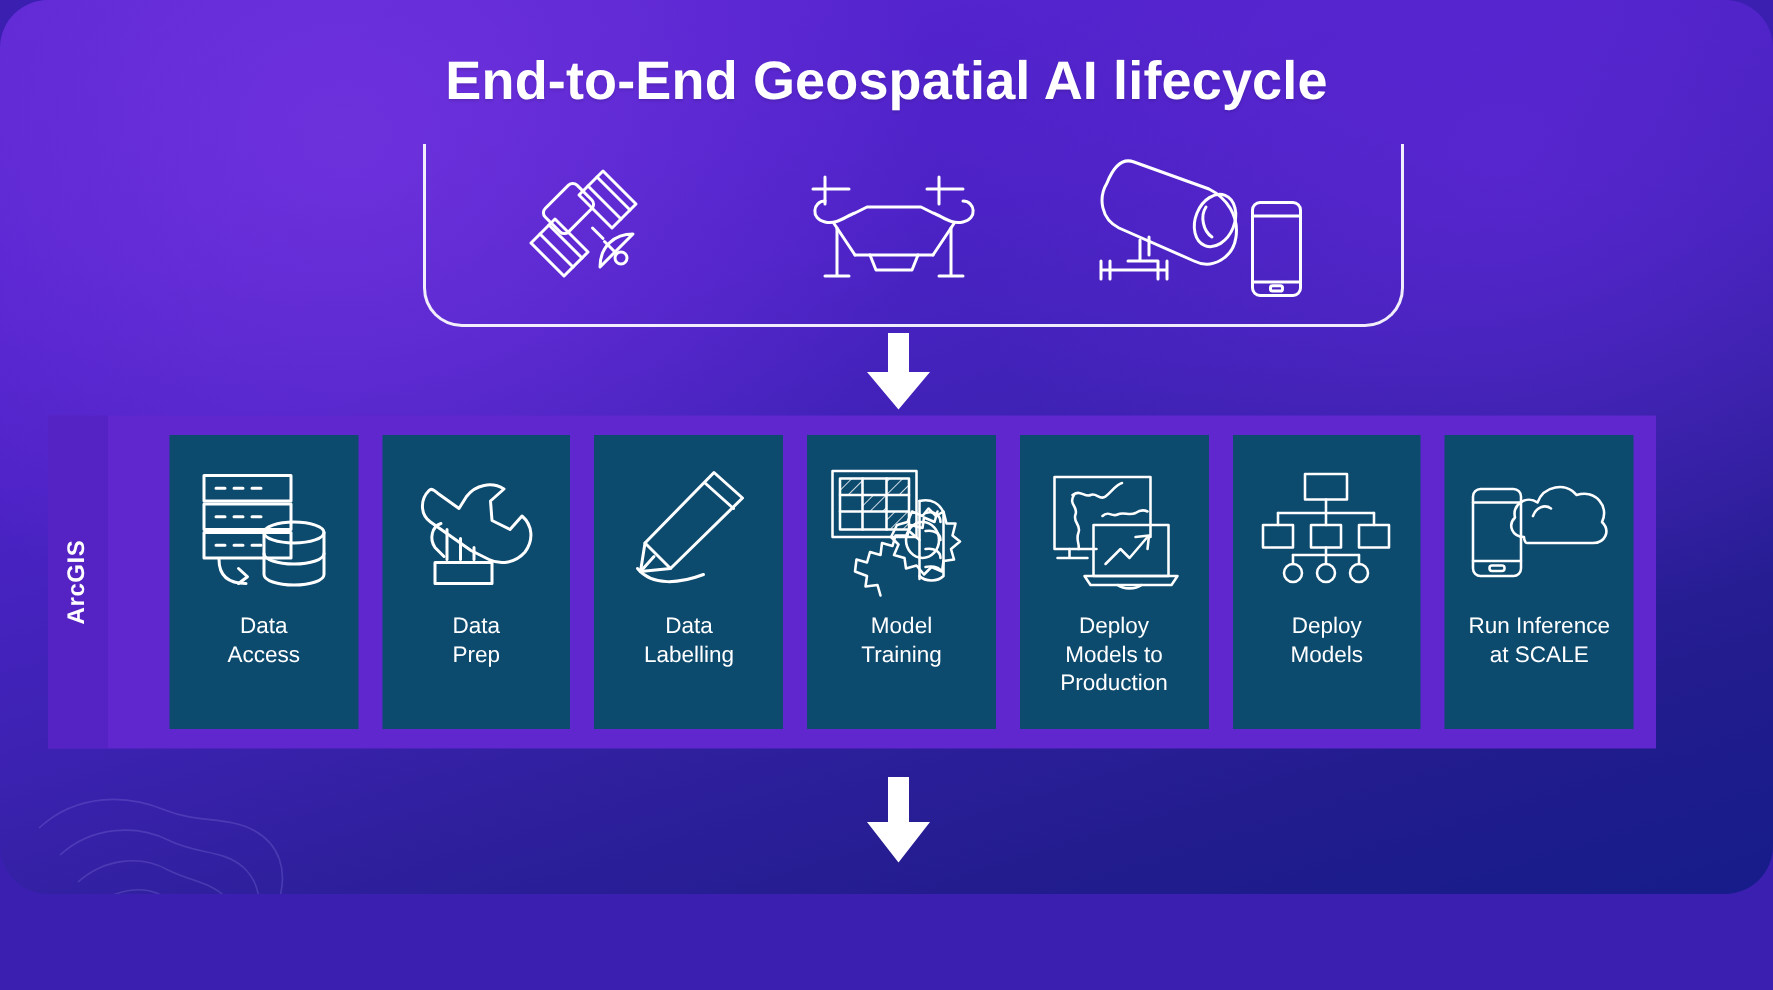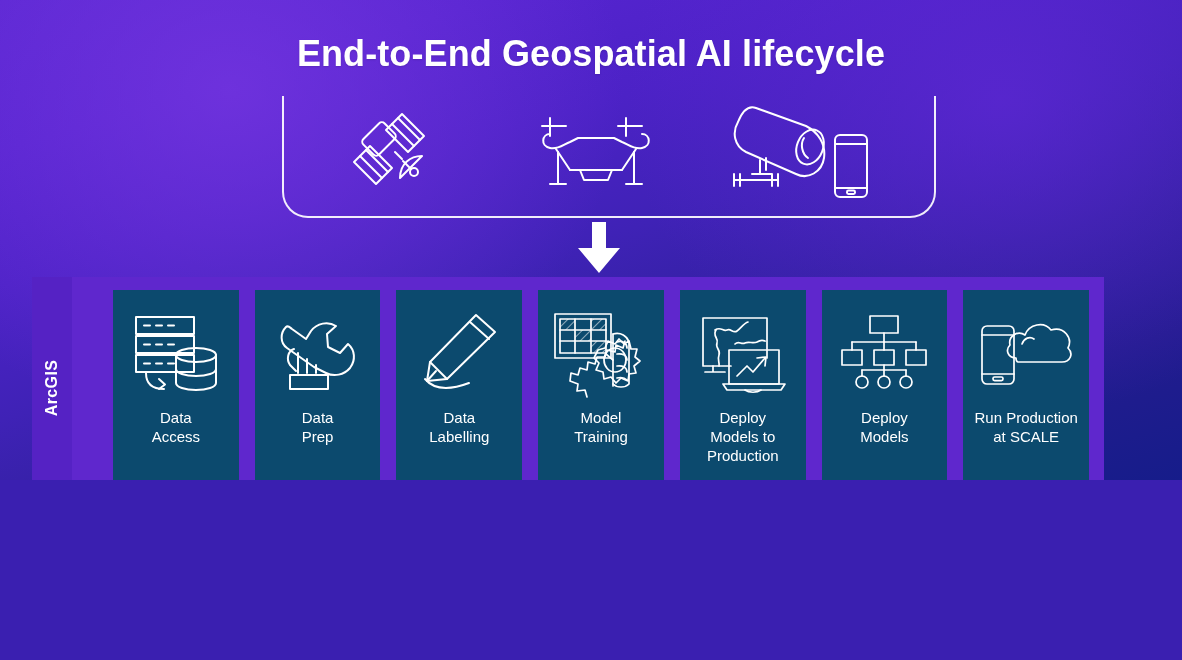--- a/index.html
+++ b/index.html
@@ -5,31 +5,32 @@
   * { margin:0; padding:0; box-sizing:border-box; }
   html,body { width:1182px; height:660px; }
   body {
     font-family: "Liberation Sans", sans-serif;
     background:#3a1fb0;
     overflow:hidden;
     position:relative;
   }
   #stage {
     position:absolute; left:0; top:0;
-    width:1182px; height:480px;
+    width:1182px; height:596px;
     overflow:hidden;
     background:
       linear-gradient(163deg,
         #5a27d2 0%,
         #5524cf 18%,
         #4c22c6 34%,
         #3f22b6 50%,
         #30209f 66%,
         #231c8f 82%,
         #161c8a 100%);
+    border-radius: 32px;
   }
   
   #glowA {
     position:absolute; left:-180px; top:-260px;
     width:820px; height:700px;
     background:radial-gradient(ellipse at center, rgba(118,54,225,.75) 0%, rgba(118,54,225,0) 68%);
     pointer-events:none;
   }
   #glowB {
     position:absolute; right:-200px; top:-220px;
@@ -376,21 +377,21 @@
           <svg width="96" height="80" viewBox="0 0 96 80">
             <g class="ln-t">
               <rect x="4" y="14" width="32" height="58" rx="5"></rect>
               <path d="M4 23 L36 23 M4 62 L36 62"></path>
               <rect x="15" y="65" width="10" height="3.6" rx="1.6"></rect>
               <path d="M38 46 C30 46 27 38 32 33 C30 24 40 18 47 23 C51 12 66 9 73 18 C86 14 95 26 90 36 C96 42 92 50 84 50 L40 50 C39 50 38 48 38 46 Z"></path>
               <path d="M44 32 C46 26 52 24 56 27"></path>
             </g>
           </svg>
         </div>
-        <div class="lbl">Run Production
+        <div class="lbl">Run Inference
 at SCALE</div>
       </div>
 
     </div>
   </div>
 
   <div class="arrow" style="left:577px; top:518px;">
     <svg width="44" height="58" viewBox="0 0 44 58">
       <path d="M15 0 L29 0 L29 30 L43 30 L22 57 L1 30 L15 30 Z" fill="#ffffff"></path>
     </svg>

